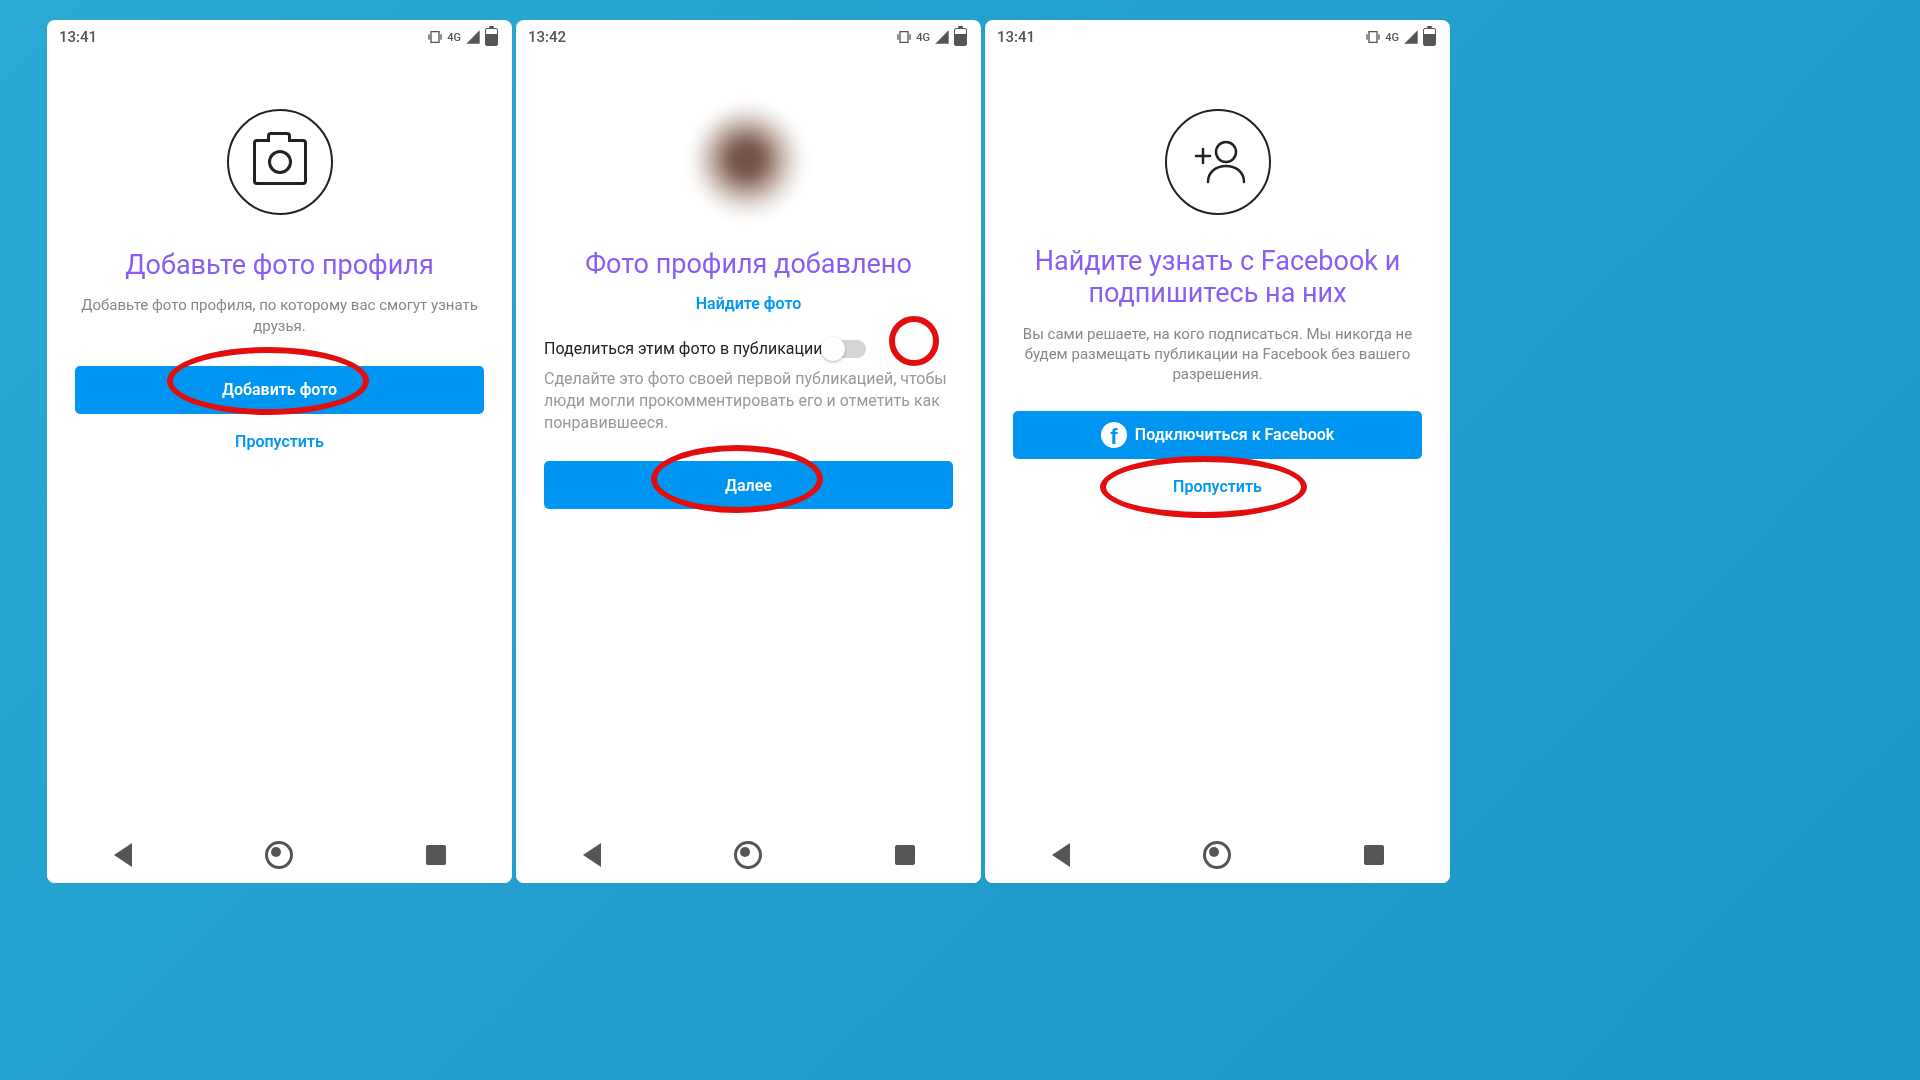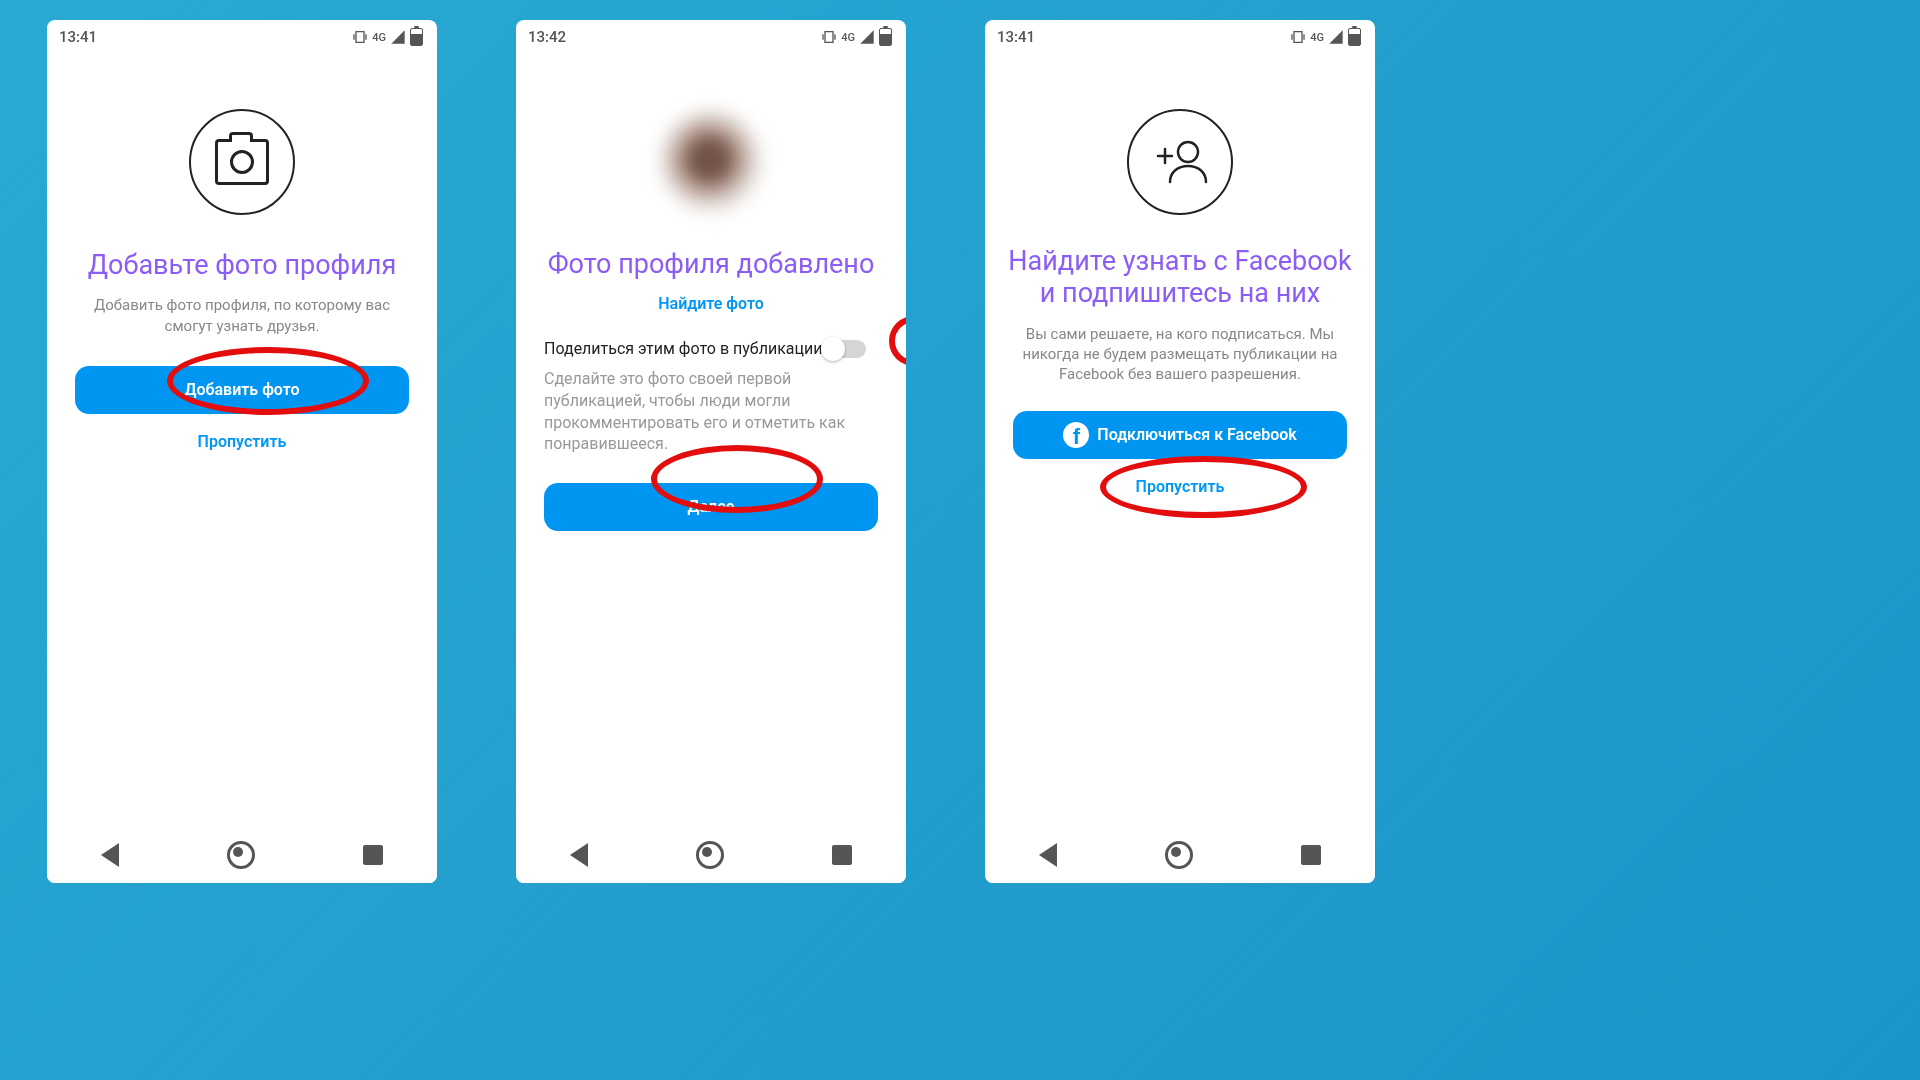--- a/index.html
+++ b/index.html
@@ -1,31 +1,31 @@
 <!DOCTYPE html>
 <html><head>
 <meta charset="utf-8">
 <style>
   html,body{margin:0;padding:0;width:1920px;height:1080px;overflow:hidden;font-family:-apple-system,BlinkMacSystemFont,"Segoe UI",Roboto,Helvetica,Arial,sans-serif;background:linear-gradient(135deg,#2ab0d8 0%,#1a8fc4 100%);}
   .stage{width:1920px;height:1080px;position:relative;background:linear-gradient(135deg,#29a9d3 0%,#1c95c8 100%);}
-  .phone{position:absolute;top:20px;width:390px;height:863px;background:#fff;border-radius:8px;overflow:hidden;color:#000;}
+  .phone{position:absolute;top:20px;width:465px;height:863px;background:#fff;border-radius:8px;overflow:hidden;color:#000;}
   .p1{left:47px;}
   .p2{left:516px;}
   .p3{left:985px;}
   .statusbar{height:34px;display:flex;align-items:center;justify-content:space-between;padding:0 14px 0 12px;font-size:15px;font-weight:500;color:#555;}
   .sb-right{display:flex;align-items:center;gap:4px;}
   .sb-icon{width:16px;height:16px;fill:#555;}
   .content{padding-top:55px;text-align:center;}
   .iconcircle{width:102px;height:102px;border:2.5px solid #222;border-radius:50%;margin:0 auto;display:flex;align-items:center;justify-content:center;}
   .cam{width:48px;height:40px;border:3px solid #222;border-radius:4px;position:relative;}
   .cam::before{content:"";position:absolute;width:18px;height:7px;background:#fff;border:3px solid #222;border-bottom:none;border-radius:4px 4px 0 0;top:-10px;left:11px;}
   .cam::after{content:"";position:absolute;width:18px;height:18px;border:3px solid #222;border-radius:50%;top:8px;left:12px;}
   .title{font-size:27px;font-weight:400;color:#8b5cf6;margin-top:34px;line-height:1.2;padding:0 20px;}
   .subtitle{font-size:15px;color:#888;margin-top:14px;padding:0 30px;line-height:1.35;}
-  .btn-primary{margin:30px 28px 5px 28px;height:48px;background:#0195f2;border-radius:14px;color:#fff;font-size:16px;font-weight:600;display:flex;align-items:center;justify-content:center;gap:8px;cursor:pointer;}
+  .btn-primary{margin:30px 28px 5px 28px;height:48px;background:#0195f2;border-radius:5px;color:#fff;font-size:16px;font-weight:600;display:flex;align-items:center;justify-content:center;gap:8px;cursor:pointer;}
   .link{margin-top:18px;color:#0297f4;font-size:16px;font-weight:600;cursor:pointer;}
   .avatar{width:105px;height:105px;border-radius:50%;margin:0 auto;background:radial-gradient(circle at 48% 48%,#7a5a4e 0%,#6b4c41 22%,#a98b7f 34%,#e8e2de 60%,#fff 80%);filter:blur(8px);}
   .share-row{display:flex;align-items:center;justify-content:flex-start;padding:0 28px;margin-top:26px;text-align:left;}
   .share-label{font-size:16px;color:#222;}
   .toggle{width:44px;height:18px;background:#d5d5d5;border-radius:10px;position:relative;cursor:pointer;}
   .toggle::after{content:"";position:absolute;width:24px;height:24px;background:#fff;border-radius:50%;box-shadow:0 1px 3px rgba(0,0,0,.3);top:-3px;left:-1px;}
   .hint{font-size:16px;color:#999;text-align:left;padding:10px 28px 0 28px;line-height:1.35;}
   .navbar{position:absolute;bottom:0;left:0;right:0;height:56px;display:flex;align-items:center;justify-content:space-around;background:#fff;}
   .nav-tri{width:0;height:0;border-top:12px solid transparent;border-bottom:12px solid transparent;border-right:18px solid #555;}
   .nav-circ{width:22px;height:22px;border:3px solid #555;border-radius:50%;position:relative;}
@@ -55,21 +55,21 @@
             <path d="M2 22L22 2v20z"></path>
           </svg>
         <div class="battery"></div>
       </div>
     </div>
     <div class="content">
       <div class="iconcircle">
           <div class="cam"></div>
         </div>
       <div class="title">Добавьте фото профиля</div>
-      <div class="subtitle">Добавить фото профиля, по которому вас смогут узнать друзья.</div>
+      <div class="subtitle">Добавьте фото профиля, по которому вас смогут узнать друзья.</div>
       <div class="btn-primary">
           <span>Добавить фото</span>
         </div>
       <div class="link">Пропустить</div>
     </div>
     <div class="navbar">
       <div class="nav-tri"></div>
       <div class="nav-circ"></div>
       <div class="nav-sq"></div>
     </div>

